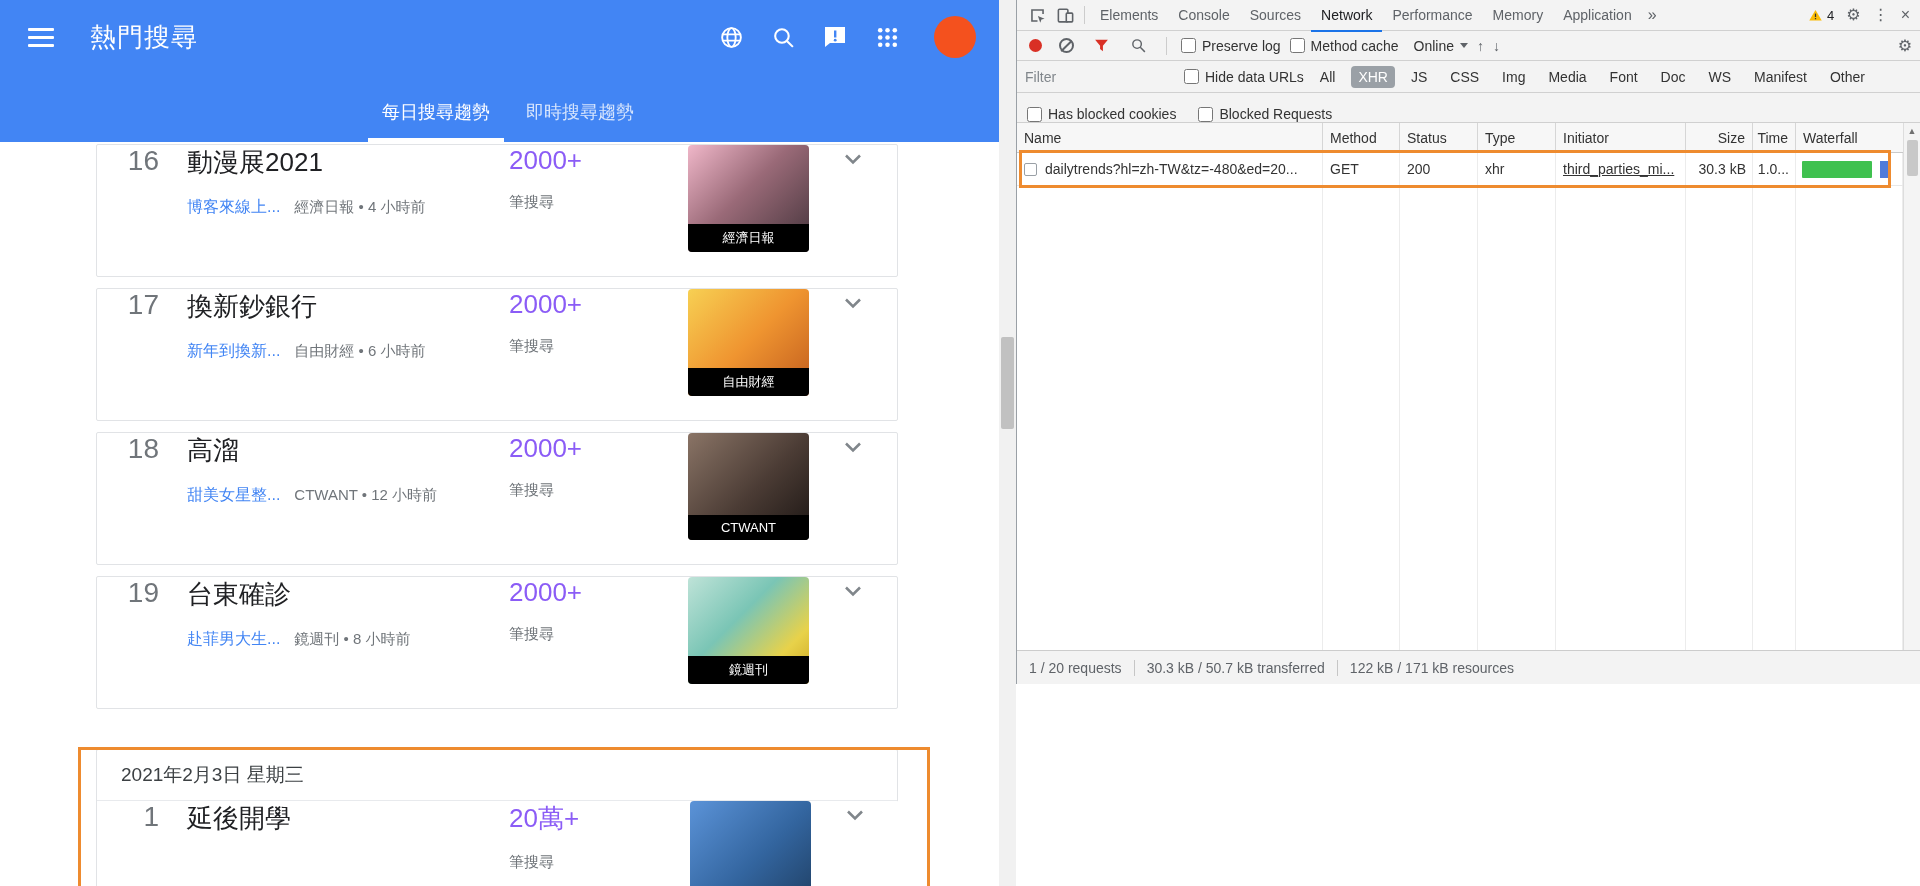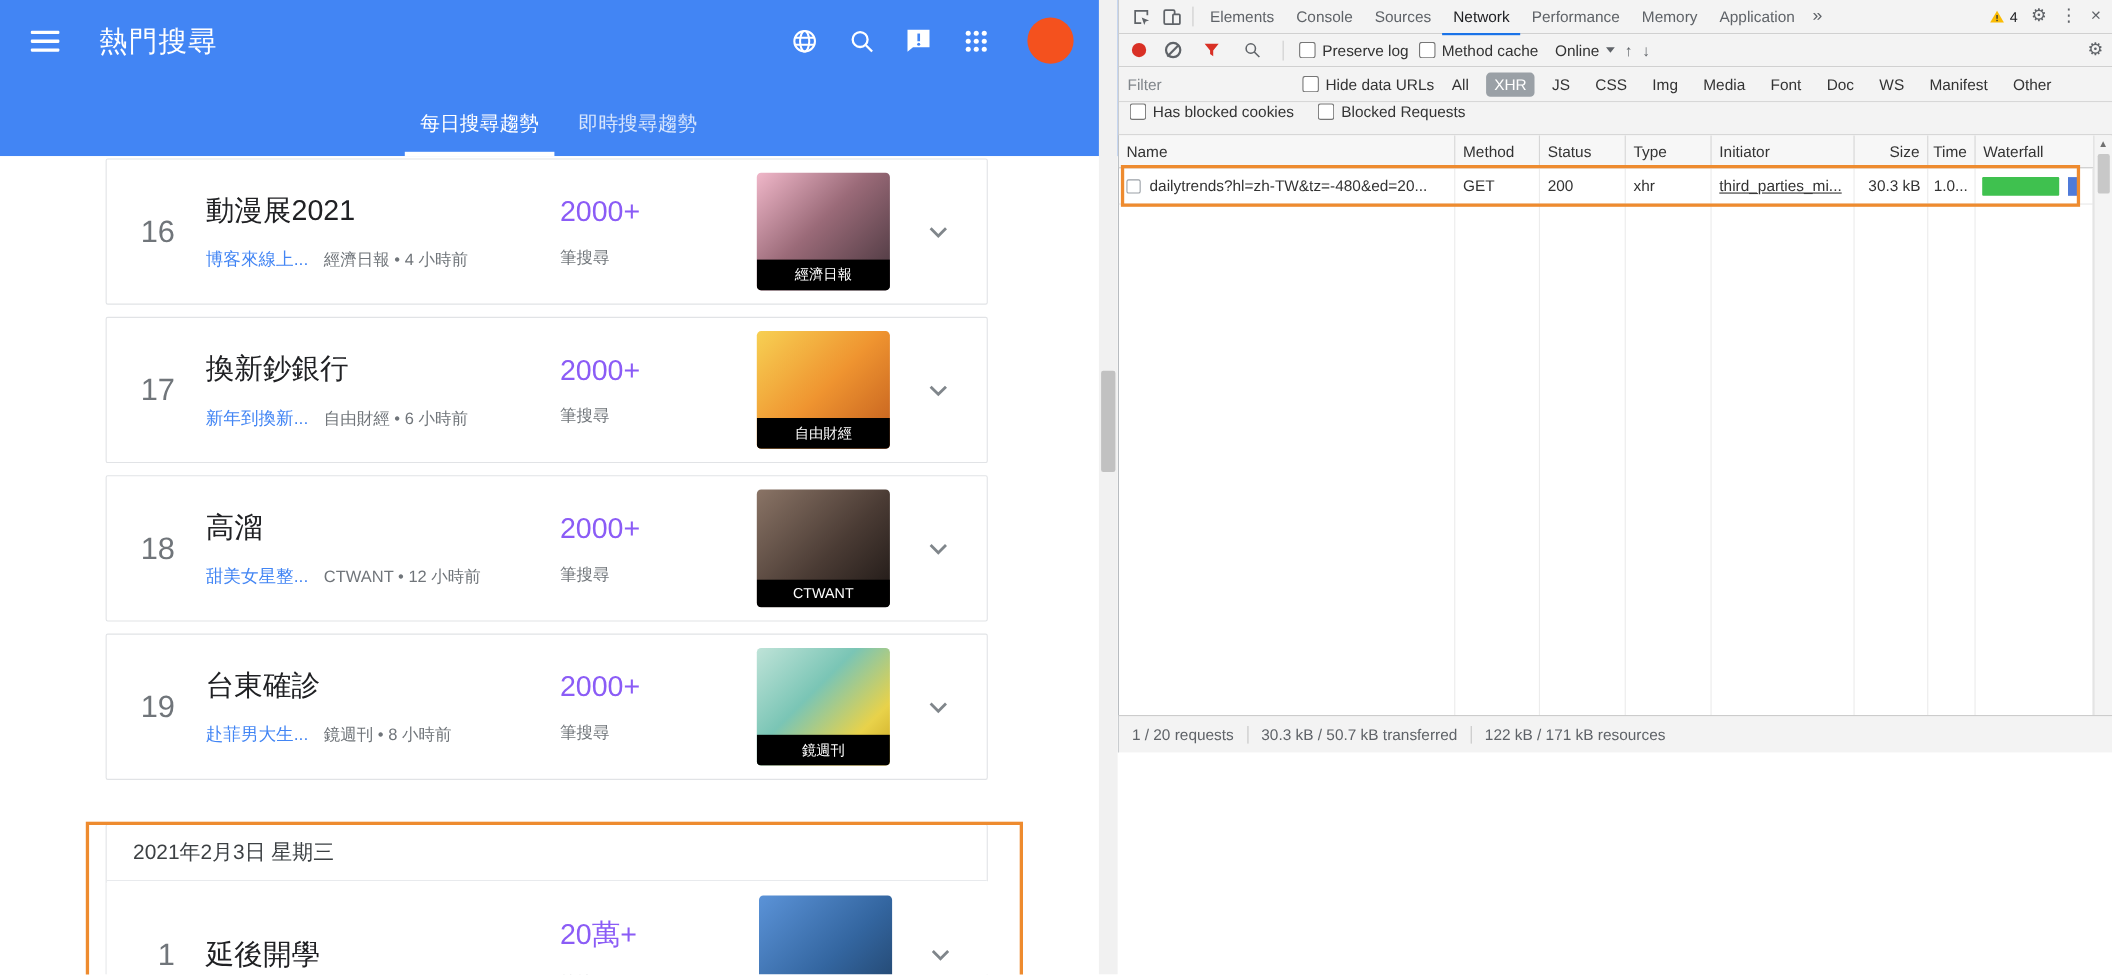--- a/index.html
+++ b/index.html
@@ -17,21 +17,21 @@
   .gt-header-icons { margin-left: auto; display: flex; align-items: center; gap: 26px; }
   .gt-icon { width: 26px; height: 26px; display: flex; align-items: center; justify-content: center; cursor: pointer; }
   .avatar { width: 42px; height: 42px; border-radius: 50%; background: #f4511e; margin-left: 8px; cursor: pointer; }
   .gt-tabs { margin-top: auto; display: flex; justify-content: center; }
   .gt-tab { color: rgba(255,255,255,0.78); font-size: 18px; padding: 0 18px 18px; position: relative; cursor: pointer; }
   .gt-tab.active { color: #fff; }
   .gt-tab.active::after { content: ""; position: absolute; left: 4px; right: 4px; bottom: 0; height: 4px; background: #fff; }
 
   .gt-content { flex: 1; background: #fff; overflow: hidden; padding-top: 2px; }
   .trend-card { width: 802px; height: 133px; margin: 0 0 11px 96px; border: 1px solid #e1e3e6; border-radius: 2px;
-    display: flex; align-items: center; background: #fff; }
+    display: flex; background: #fff; }
   .rank { width: 62px; text-align: right; font-size: 28px; color: #70757a; flex-shrink: 0; }
   .card-main { margin-left: 28px; width: 322px; display: flex; flex-direction: column; gap: 17px; }
   .card-title { font-size: 26px; color: #202124; white-space: nowrap; }
   .card-sub { display: flex; align-items: baseline; gap: 14px; white-space: nowrap; }
   .card-link { font-size: 16px; color: #4285f4; text-decoration: none; cursor: pointer; }
   .card-source { font-size: 15px; color: #70757a; }
   .card-count { width: 150px; display: flex; flex-direction: column; gap: 17px; }
   .count-num { font-size: 26px; color: #8b5cf6; }
   .count-unit { font-size: 15px; color: #70757a; }
   .card-img { margin-left: auto; width: 121px; height: 107px; border-radius: 4px; position: relative; overflow: hidden; flex-shrink: 0; cursor: pointer; }
@@ -72,21 +72,21 @@
   .dt-check input { width: 15px; height: 15px; cursor: pointer; }
   .throttling { display: flex; align-items: center; gap: 6px; margin-left: 6px; cursor: pointer; }
   .caret { width: 0; height: 0; border-left: 4px solid transparent; border-right: 4px solid transparent; border-top: 5px solid #5f6368; }
   .ml-auto { margin-left: auto; }
 
   .dt-filterbar { height: 32px; background: #f3f3f3; border-bottom: 1px solid #d0d0d0; display: flex; align-items: center; padding: 0 8px; gap: 9px; flex-shrink: 0; overflow: hidden; }
   .filter-input { width: 150px; border: none; outline: none; background: transparent; font-size: 14px; color: #333; font-family: inherit; }
   .filter-input::placeholder { color: #80868b; }
   .chip { padding: 3px 7px; border-radius: 4px; color: #333; cursor: pointer; white-space: nowrap; }
   .chip.selected { background: #9aa0a6; color: #fff; }
-  .dt-blockedbar { height: 30px; background: #f3f3f3; border-bottom: 1px solid #d0d0d0; display: flex; align-items: flex-start; gap: 22px; padding: 0 10px; flex-shrink: 0; }
+  .dt-blockedbar { height: 30px; background: #f3f3f3; border-bottom: 1px solid #d0d0d0; display: flex; align-items: flex-end; gap: 22px; padding: 0 10px; flex-shrink: 0; }
 
   .nw-table { flex: 1; position: relative; display: flex; flex-direction: column; overflow: hidden; }
   .nw-hrow { height: 30px; display: flex; background: #f7f7f7; border-bottom: 1px solid #c9c9c9; flex-shrink: 0; }
   .nw-cell { display: flex; align-items: center; padding: 0 7px; white-space: nowrap; overflow: hidden; }
   .nw-hrow .nw-cell { border-right: 1px solid #d6d6d6; color: #333; }
   .c-name { width: 306px; } .c-method { width: 77px; } .c-status { width: 78px; } .c-type { width: 78px; }
   .c-init { width: 130px; } .c-size { width: 67px; justify-content: flex-end; } .c-time { width: 43px; justify-content: flex-end; }
   .c-wf { flex: 1; }
   .nw-body { flex: 1; position: relative; display: flex; margin-right: 17px; }
   .nw-col { height: 100%; border-right: 1px solid #ececec; }

